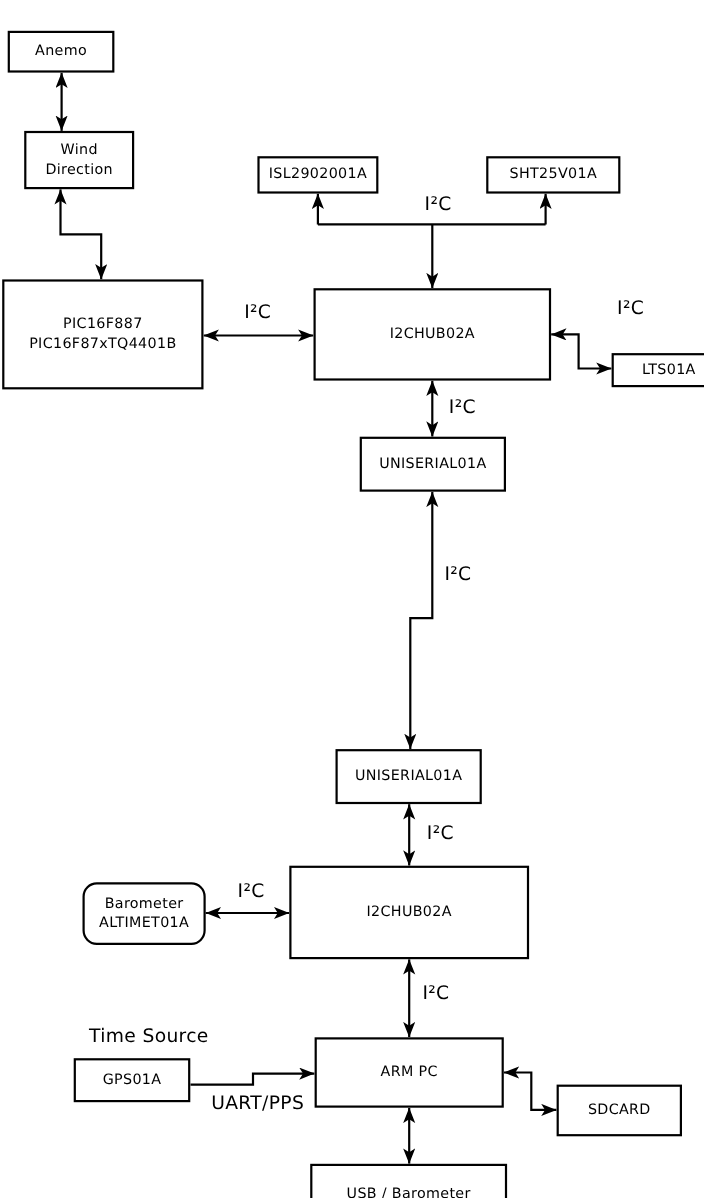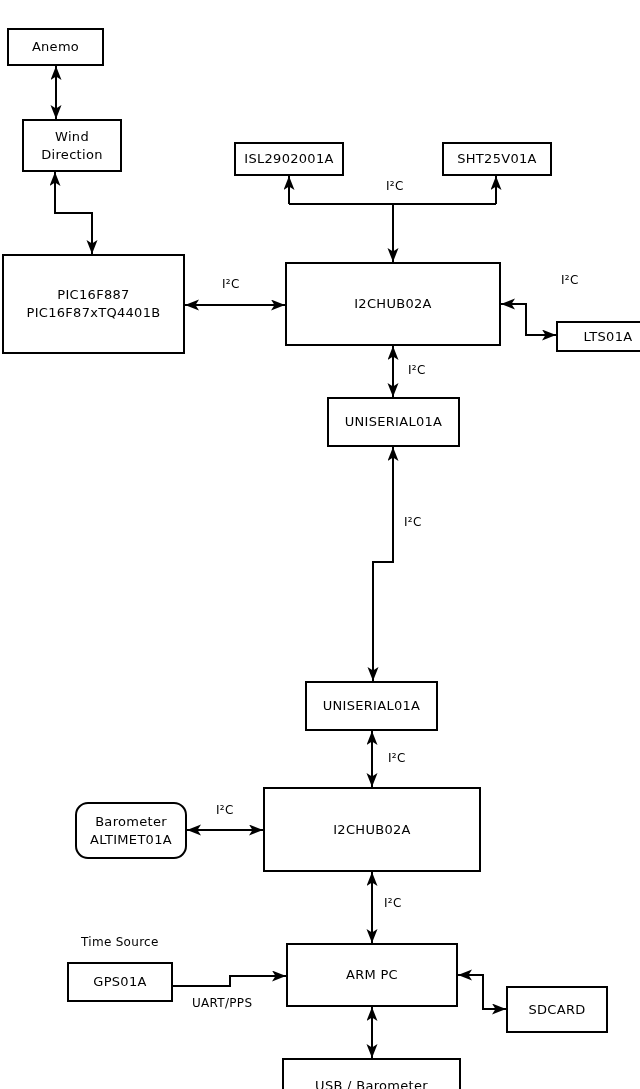--- a/index.html
+++ b/index.html
@@ -10,21 +10,21 @@
     margin-top:26px;
   }
   #wires{position:absolute;left:0;top:0;width:640px;height:1089px;}
   .edge{fill:none;stroke:#000;stroke-width:2px;}
   .node{
     position:absolute;box-sizing:border-box;background:#fff;border:2px solid #000;
     display:flex;flex-direction:column;align-items:center;justify-content:center;
     text-align:center;font-size:13px;line-height:18px;letter-spacing:0.3px;
   }
   .lbl{
-    position:absolute;font-size:12px;line-height:15px;white-space:nowrap;letter-spacing:0.3px;
+    position:absolute;font-size:17px;line-height:15px;white-space:nowrap;letter-spacing:0.3px;
   }
 </style>
 </head>
 <body>
 
 <div id="canvas">
 
   <svg id="wires" viewBox="0 0 640 1089" xmlns="http://www.w3.org/2000/svg">
     <defs>
       <marker id="arr" markerUnits="userSpaceOnUse" markerWidth="16" markerHeight="12" refX="14" refY="5.5" orient="auto-start-reverse">
@@ -60,21 +60,21 @@
 
   <div class="node" style="left:2px;top:228px;width:183px;height:100px;">
     <span>PIC16F887</span>
     <span>PIC16F87xTQ4401B</span>
   </div>
 
   <div class="node" style="left:234px;top:116px;width:110px;height:34px;">
     <span>ISL2902001A</span>
   </div>
 
-  <div class="node" style="left:442px;top:116px;width:110px;height:34px;">
+  <div class="node" style="left:442px;top:116px;width:122px;height:34px;">
     <span>SHT25V01A</span>
   </div>
 
   <div class="node" style="left:285px;top:236px;width:216px;height:84px;">
     <span>I2CHUB02A</span>
   </div>
 
   <div class="node" style="left:556px;top:295px;width:104px;height:31px;">
     <span>LTS01A</span>
   </div>
@@ -97,21 +97,21 @@
   </div>
 
   <div class="node" style="left:67px;top:936px;width:106px;height:40px;">
     <span>GPS01A</span>
   </div>
 
   <div class="node" style="left:286px;top:917px;width:172px;height:64px;">
     <span>ARM PC</span>
   </div>
 
-  <div class="node" style="left:506px;top:960px;width:102px;height:47px;">
+  <div class="node" style="left:506px;top:960px;width:114px;height:47px;">
     <span>SDCARD</span>
   </div>
 
   <div class="node" style="left:282px;top:1032px;width:179px;height:55px;">
     <span>USB / Barometer</span>
   </div>
 
   <span class="lbl" style="left:386px;top:153px;">I²C</span>
   <span class="lbl" style="left:222px;top:251px;">I²C</span>
   <span class="lbl" style="left:561px;top:247px;">I²C</span>

